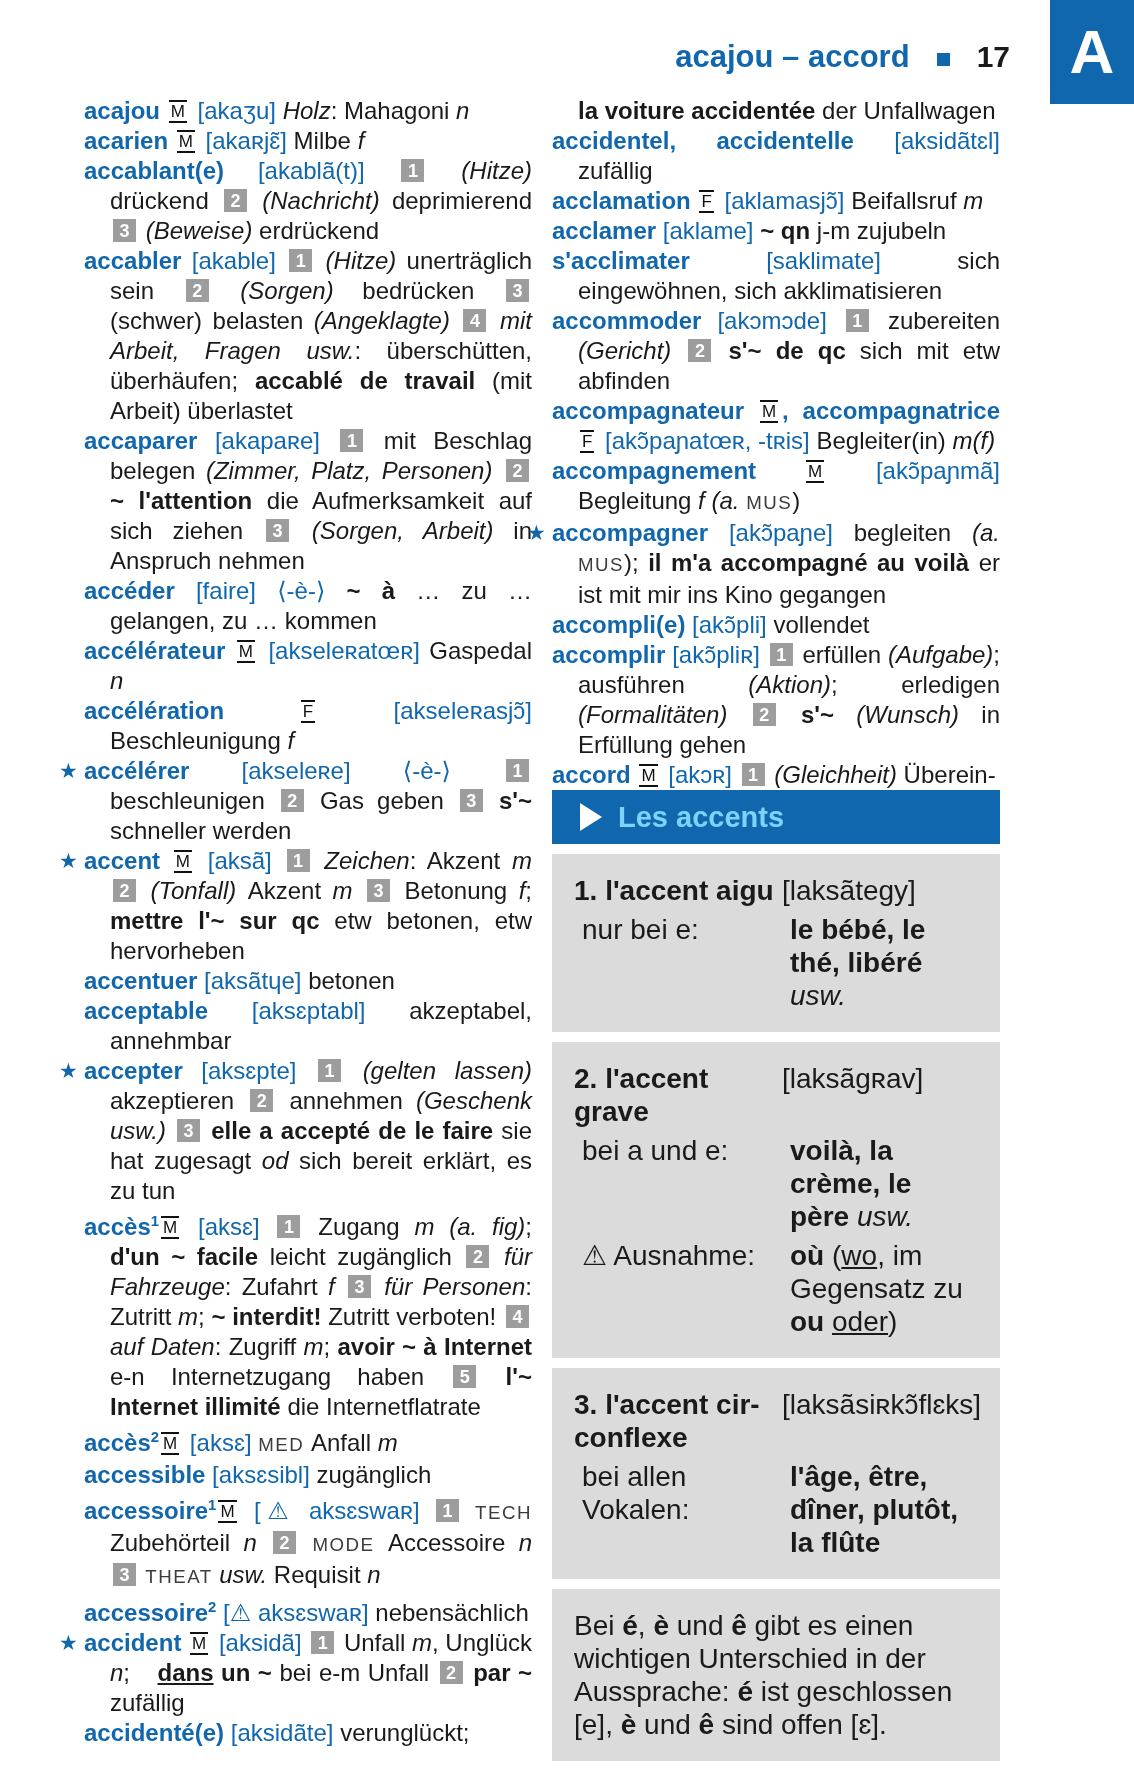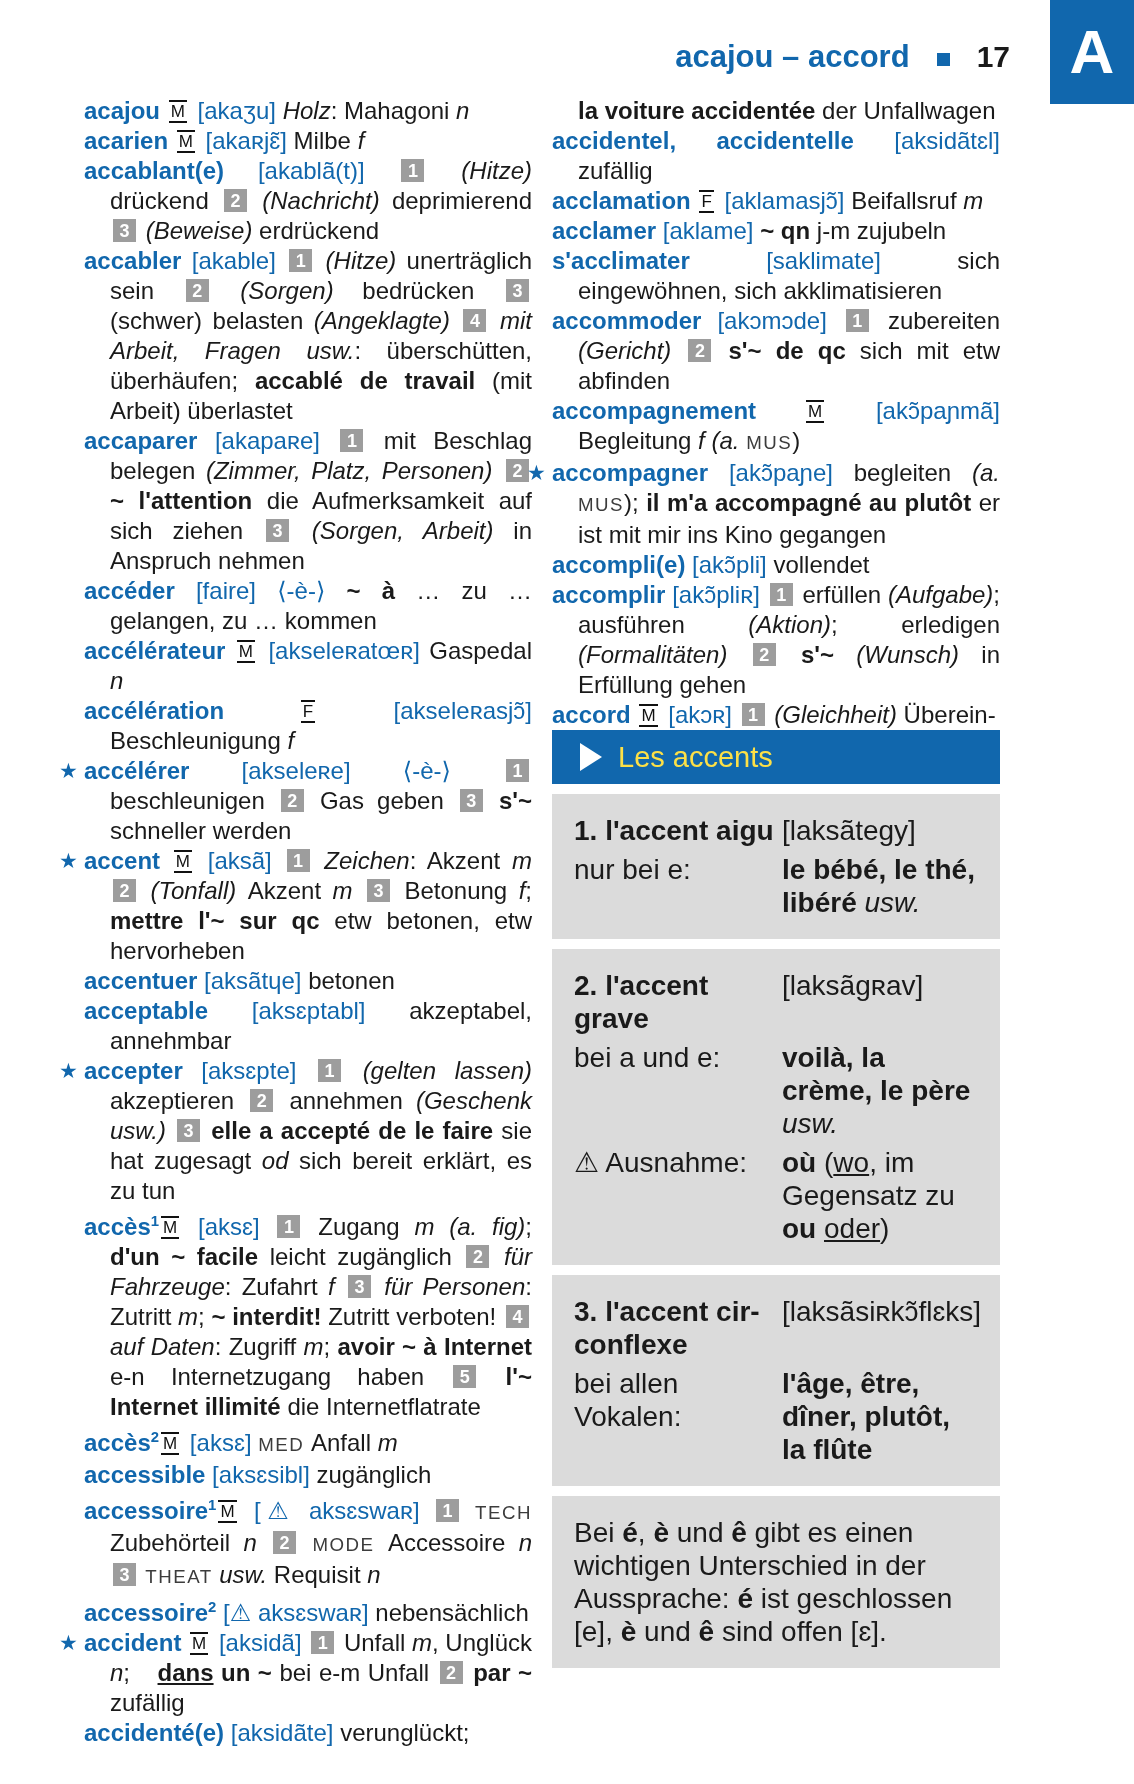--- a/index.html
+++ b/index.html
@@ -49,32 +49,32 @@
   .s-bu{font-weight:bold;text-decoration:underline;margin-left:20px;}
   .s-u{text-decoration:underline;}
   .s-sc{font-size:0.78em;letter-spacing:1.5px;color:#3c3c3c;}
   .s-t{}
   
   .grammatik-label{
     text-align:right;color:#8d8d8d;font-weight:bold;font-size:26px;
     margin:16px 0 8px 0;line-height:30px;
   }
   .grammar-header{
-    background:#1167ad;color:#fde047;font-weight:normal;font-size:29px;
+    background:#1167ad;color:#7dd3fc;font-weight:bold;font-size:29px;
     padding:12px 20px 12px 28px;display:flex;align-items:center;text-align:center;
   }
   .play-icon{
     width:0;height:0;border-left:22px solid #ffffff;
     border-top:14px solid transparent;border-bottom:14px solid transparent;
     margin-right:16px;display:inline-block;
   }
   .grammar-section{background:#dbdbdb;padding:20px 22px;margin-top:10px;
     font-size:28px;line-height:33px;}
   .gr-row{display:flex;}
-  .gr-row + .gr-row{margin-top:6px;}
+  .gr-row + .gr-row{margin-top:6px;margin-left:8px;}
   .gr-left{width:200px;flex-shrink:0;padding-right:8px;}
   .gr-right{flex:1;}
   .gr-note{margin:0;}
 </style>
 </head>
 <body>
 
 <div class="page">
 
   <div class="header-meta">
@@ -108,22 +108,23 @@
     </div>
 
   <div class="col col-right" id="col-right">
     <div id="right-entries">
         <p class="entry cont"><span class="s-b">la voiture accidentée </span><span class="s-t">der Unfallwagen</span></p>
         <p class="entry"><span class="s-hw">accidentel, accidentelle </span><span class="s-pr">[aksidãtɛl] </span><span class="s-t">zufällig</span></p>
         <p class="entry"><span class="s-hw">acclamation </span><span class="s-g">F</span><span class="s-pr"> [aklamasjɔ̃] </span><span class="s-t">Beifallsruf </span><span class="s-i">m</span></p>
         <p class="entry"><span class="s-hw">acclamer </span><span class="s-pr">[aklame] </span><span class="s-b">~ qn </span><span class="s-t">j-m zujubeln</span></p>
         <p class="entry"><span class="s-hw">s'acclimater </span><span class="s-pr">[saklimate] </span><span class="s-t">sich eingewöhnen, sich akklimatisieren</span></p>
         <p class="entry"><span class="s-hw">accommoder </span><span class="s-pr">[akɔmɔde] </span><span class="s-num">1</span><span class="s-t"> zubereiten </span><span class="s-i">(Gericht) </span><span class="s-num">2</span><span class="s-b"> s'~ de qc </span><span class="s-t">sich mit etw abfinden</span></p>
+        <p class="entry"><span class="s-hw">accompagnateur </span><span class="s-g">M</span><span class="s-hw">, accompagnatrice </span><span class="s-g">F</span><span class="s-pr"> [akɔ̃paɲatœʀ, -tʀis] </span><span class="s-t">Begleiter(in) </span><span class="s-i">m(f)</span></p>
         <p class="entry"><span class="s-hw">accompagnement </span><span class="s-g">M</span><span class="s-pr"> [akɔ̃paɲmã] </span><span class="s-t">Begleitung </span><span class="s-i">f </span><span class="s-i">(a. </span><span class="s-sc">MUS</span><span class="s-t">)</span></p>
-        <p class="entry"><span class="star">★</span><span class="s-hw">accompagner </span><span class="s-pr">[akɔ̃paɲe] </span><span class="s-t">begleiten </span><span class="s-i">(a. </span><span class="s-sc">MUS</span><span class="s-t">); </span><span class="s-b">il m'a accompagné au plutôt </span><span class="s-t">er ist mit mir ins Kino gegangen</span></p>
+        <p class="entry"><span class="star">★</span><span class="s-hw">accompagner </span><span class="s-pr">[akɔ̃paɲe] </span><span class="s-t">begleiten </span><span class="s-i">(a. </span><span class="s-sc">MUS</span><span class="s-t">); </span><span class="s-b">il m'a accompagné au voilà </span><span class="s-t">er ist mit mir ins Kino gegangen</span></p>
         <p class="entry"><span class="s-hw">accompli(e) </span><span class="s-pr">[akɔ̃pli] </span><span class="s-t">vollendet</span></p>
         <p class="entry"><span class="s-hw">accomplir </span><span class="s-pr">[akɔ̃pliʀ] </span><span class="s-num">1</span><span class="s-t"> erfüllen </span><span class="s-i">(Aufgabe)</span><span class="s-t">; ausführen </span><span class="s-i">(Aktion)</span><span class="s-t">; erledigen </span><span class="s-i">(Formalitäten) </span><span class="s-num">2</span><span class="s-b"> s'~ </span><span class="s-i">(Wunsch) </span><span class="s-t">in Erfüllung gehen</span></p>
         <p class="entry"><span class="s-hw">accord </span><span class="s-g">M</span><span class="s-pr"> [akɔʀ] </span><span class="s-num">1</span><span class="s-i"> (Gleichheit) </span><span class="s-t">Überein-</span></p>
       </div>
     <div class="grammar-header">
       <span class="play-icon"></span>
       <span>Les accents</span>
     </div>
     <div id="grammar-sections">
         <div class="grammar-section">

